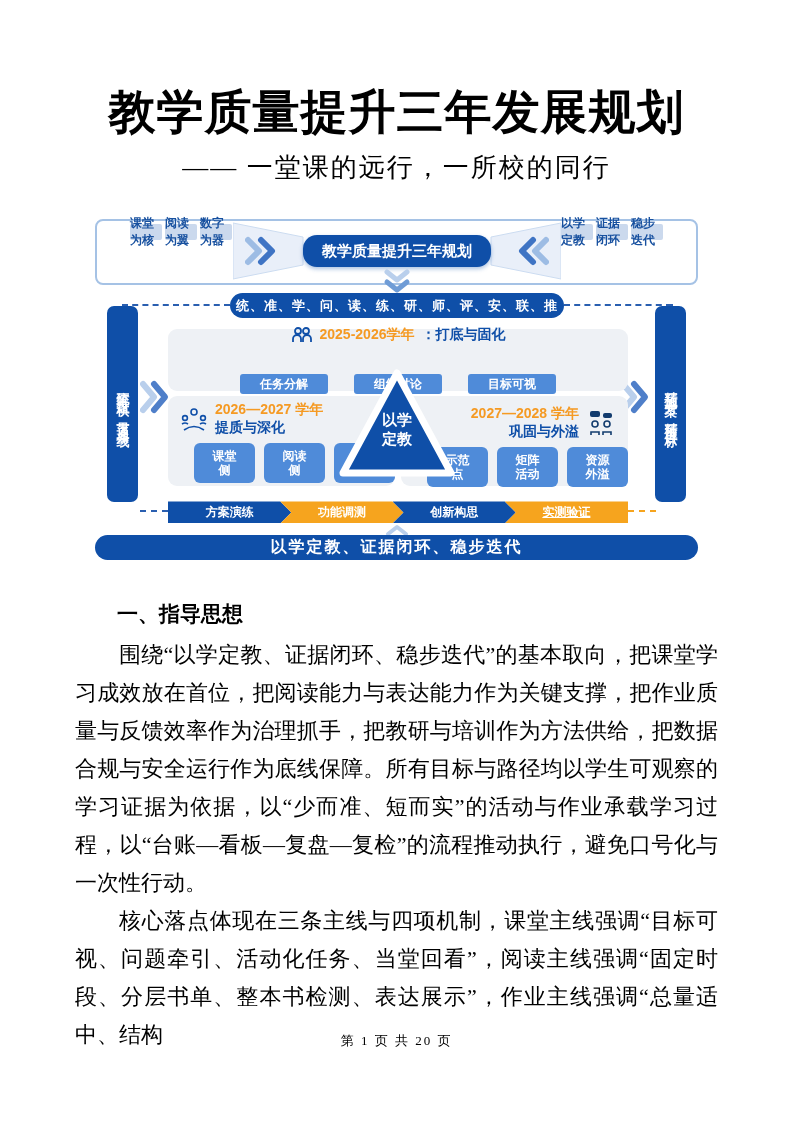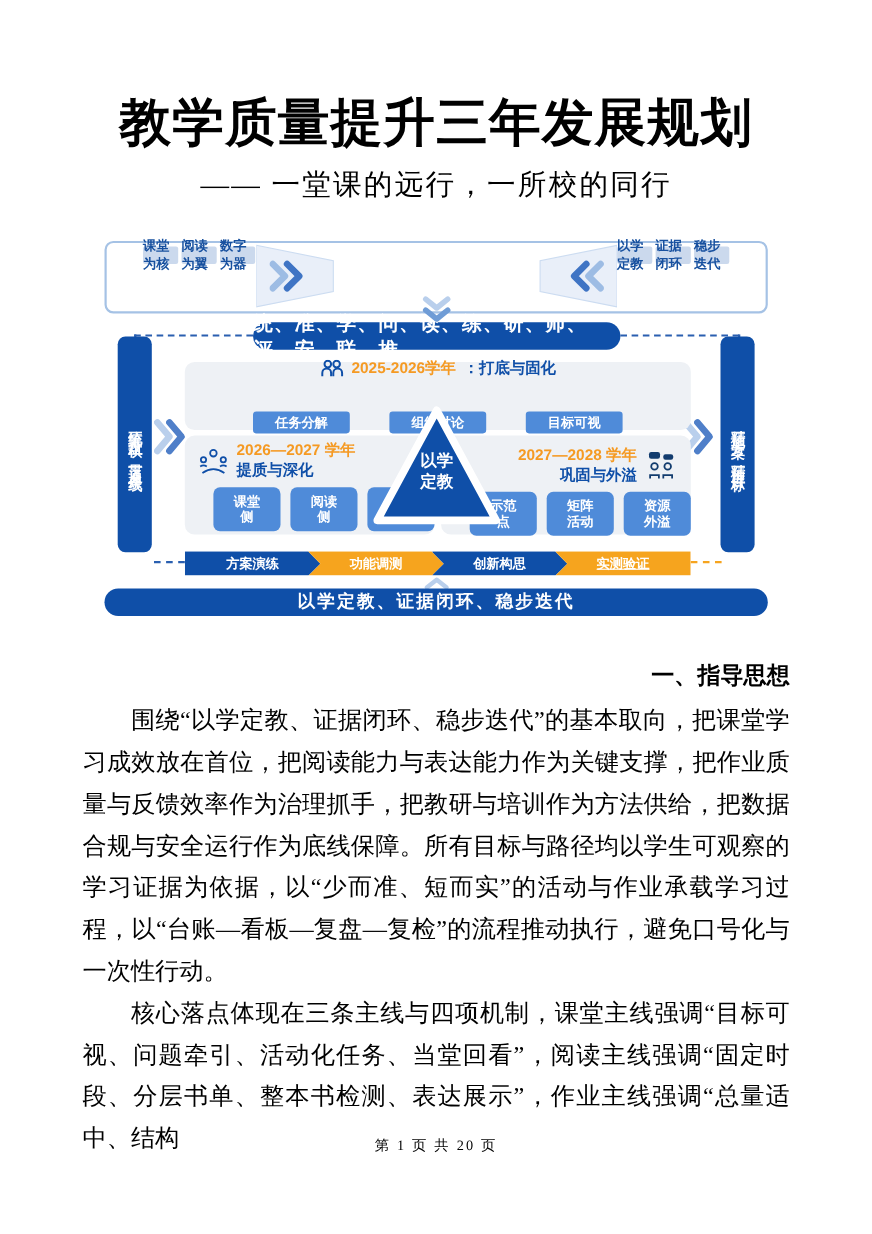--- a/index.html
+++ b/index.html
@@ -21,38 +21,38 @@
   .pill-col { top:5px; width:102px; display:flex; flex-direction:row; gap:3px; }
   .pill-col.left { left:35px; } .pill-col.right { left:466px; }
   .mini-pill { height:16px; background:#cbd9ed; color:#17509f; font-size:12px; font-weight:bold;
                display:flex; align-items:center; justify-content:center; border-radius:2px; }
   .funnel { fill:#e9eff9; stroke:#ccdcf1; stroke-width:1; }
   .center-box { left:208px; top:16px; width:188px; height:32px; background:#0f4fa8; border-radius:14px;
                 color:#fff; font-size:15px; font-weight:bold; display:flex; align-items:center; justify-content:center;
                 box-shadow:0 2px 4px rgba(15,79,168,.35); }
 
   .kw-band { left:135px; top:74px; width:334px; height:25px; background:#0f4fa8; border-radius:13px;
-             color:#fff; font-size:18px; font-weight:bold; display:flex; align-items:center; justify-content:center;
+             color:#fff; font-size:13px; font-weight:bold; display:flex; align-items:center; justify-content:center;
              letter-spacing:1px; z-index:5; }
   .dash-h { border-top:2px dashed #2a5fb0; height:0; }
   .dash-v { border-left:2px dashed #2a5fb0; width:0; }
 
   .vbar { top:87px; width:31px; height:196px; background:#0f4fa8; border-radius:7px; color:#fff;
           font-size:13px; font-weight:bold; display:flex; align-items:center; justify-content:center;
           writing-mode:vertical-rl; text-orientation:upright; letter-spacing:3px; }
   .vbar.left { left:12px; } .vbar.right { left:560px; }
 
   .panel { background:#eef1f5; border-radius:9px; }
   .p1 { left:73px; top:110px; width:460px; height:62px; display:flex; flex-direction:column; align-items:center; justify-content:center; gap:6px; }
   .p2 { left:73px; top:177px; width:227px; height:90px; }
   .p3 { left:306px; top:177px; width:227px; height:90px; }
   .phase-head { display:flex; align-items:center; gap:7px; }
   .year { color:#f59a23; font-weight:bold; font-size:14px; }
   .pname { color:#0f4fa8; font-weight:bold; font-size:14px; }
-  .btn-row { display:flex; gap:36px;margin-top:24px; }
+  .btn-row { display:flex; gap:26px;margin-top:24px; }
   .btn { background:#4f8bd9; color:#fff; font-weight:bold; font-size:12px; border-radius:3px;
          display:flex; align-items:center; justify-content:center; }
   .btn.wide { width:88px; height:20px; }
   .btn.tall { width:61px; height:40px; border-radius:6px; text-align:center; line-height:1.2; }
   .p2 .phase-head { margin:5px 0 0 12px; }
   .p3 .phase-head { margin:9px 12px 0 0; justify-content:flex-end; }
   .head-col { display:flex; flex-direction:column; line-height:1.25; }
   .p2 .btn-row, .p3 .btn-row { gap:9px; justify-content:flex-end; margin-top:7px; }
   .preline { white-space:pre-line; }
 
@@ -67,21 +67,21 @@
   .seg.mid { margin-left:-11px; clip-path:polygon(0 0, calc(100% - 11px) 0, 100% 50%, calc(100% - 11px) 100%, 0 100%, 11px 50%); }
   .seg.last { margin-left:-11px; clip-path:polygon(0 0, 100% 0, 100% 100%, 0 100%, 11px 50%);text-decoration:underline; }
 
   .bottom-banner { left:0; top:316px; width:603px; height:25px; background:#0f4fa8; border-radius:13px;
                    color:#fff; font-size:16px; font-weight:bold; letter-spacing:2px;
                    display:flex; align-items:center; justify-content:center; }
 
   
   .body-text { margin:40px 75px 0 75px; }
   .sec-heading { font-family:"Liberation Sans","DejaVu Sans",sans-serif; font-size:21px; font-weight:bold;
-                 text-indent:2em; margin:0 0 8px 0;text-align:right; }
+                 text-indent:2em; margin:0 0 8px 0; }
   .para { font-size:22px; line-height:38px; text-align:justify; text-indent:2em; margin:0; }
   .footer { position:absolute; left:0; top:1032px; width:100%; text-align:center; font-size:13px; letter-spacing:2px; }
 </style>
 </head>
 <body>
 
 <div class="page">
 
   <div class="doc-title">教学质量提升三年发展规划</div>
   <div class="doc-subtitle">—— 一堂课的远行，一所校的同行</div>
@@ -105,20 +105,21 @@
 
     <svg class="abs" style="left:150px; top:17px;" width="34" height="30">
       <path d="M3 4 L14 15 L3 26" fill="none" stroke="#9dbce4" stroke-width="6" stroke-linecap="round" stroke-linejoin="round"></path>
       <path d="M16 4 L27 15 L16 26" fill="none" stroke="#3f74c4" stroke-width="6" stroke-linecap="round" stroke-linejoin="round"></path>
     </svg>
     <svg class="abs" style="left:420px; top:17px;" width="34" height="30">
       <path d="M31 4 L20 15 L31 26" fill="none" stroke="#9dbce4" stroke-width="6" stroke-linecap="round" stroke-linejoin="round"></path>
       <path d="M18 4 L7 15 L18 26" fill="none" stroke="#3f74c4" stroke-width="6" stroke-linecap="round" stroke-linejoin="round"></path>
     </svg>
 
+    <div class="abs center-box">教学质量提升三年规划</div>
 
     <div class="abs pill-col right">
       <div class="mini-pill">以学定教</div>
       <div class="mini-pill">证据闭环</div>
       <div class="mini-pill">稳步迭代</div>
     </div>
 
     <svg class="abs" style="left:288px; top:50px; z-index:6;" width="28" height="26">
       <path d="M4 3 L14 11 L24 3" fill="none" stroke="#b9cfec" stroke-width="5" stroke-linecap="round" stroke-linejoin="round"></path>
       <path d="M4 13 L14 21 L24 13" fill="none" stroke="#6f9cd6" stroke-width="5" stroke-linecap="round" stroke-linejoin="round"></path>

